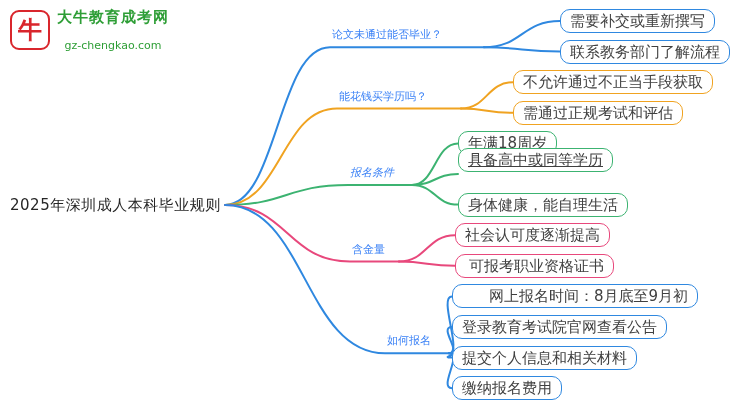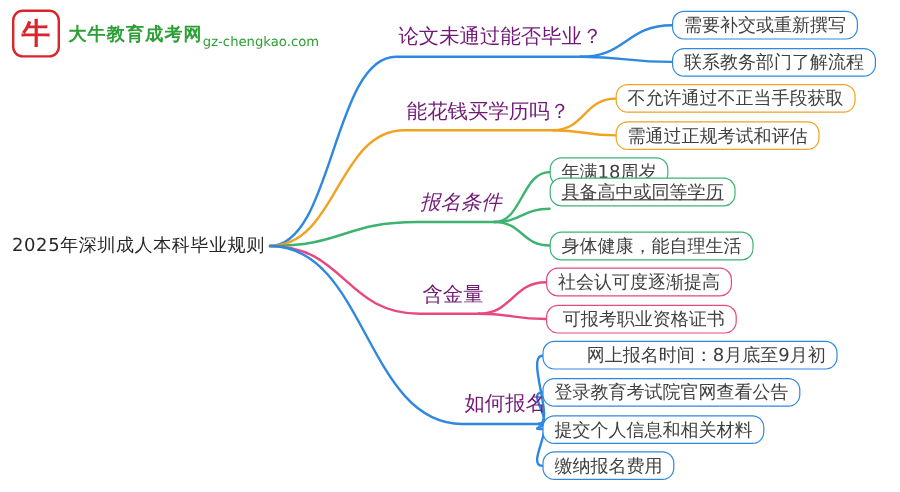--- a/index.html
+++ b/index.html
@@ -8,29 +8,29 @@
     font-family:"DejaVu Sans","Liberation Sans",sans-serif;
   }
   #stage{position:relative;width:750px;height:410px;}
   #connectors{position:absolute;left:0;top:0;width:750px;height:410px;pointer-events:none;}
   .logo{position:absolute;left:10px;top:8px;display:flex;align-items:center;gap:7px;}
   .logo-icon{
     width:40px;height:40px;border:2px solid #d9262c;border-radius:9px;color:#d9262c;
     display:flex;align-items:center;justify-content:center;font-size:24px;font-weight:bold;
     box-sizing:border-box;background:#fff;
   }
-  .logo-text{display:flex;flex-direction:row;align-items:center;}
+  .logo-text{display:flex;flex-direction:column;align-items:center;}
   .logo-title{color:#2e9e36;font-weight:bold;font-size:15px;letter-spacing:1px;white-space:nowrap;}
   .logo-sub{color:#2e9e36;font-size:11px;margin-top:12px;white-space:nowrap;}
   .root-node{
     position:absolute;transform:translateY(-50%);font-size:15px;color:#262626;
     white-space:nowrap;letter-spacing:0.5px;
   }
   .branch-label{
-    position:absolute;transform:translateY(-100%);font-size:17px;color:#701a75;
+    position:absolute;transform:translateY(-100%);font-size:11px;color:#3b82f6;
     white-space:nowrap;padding:0 2px 5px 2px;background:transparent;
   }
   .leaf-node{
     position:absolute;transform:translateY(-50%);font-size:15px;color:#404040;
     white-space:nowrap;background:#ffffff;border-radius:10px;padding:2px 9px;
     border:1.5px solid #999;line-height:18px;box-sizing:border-box;
   }
 </style>
 </head>
 <body>

